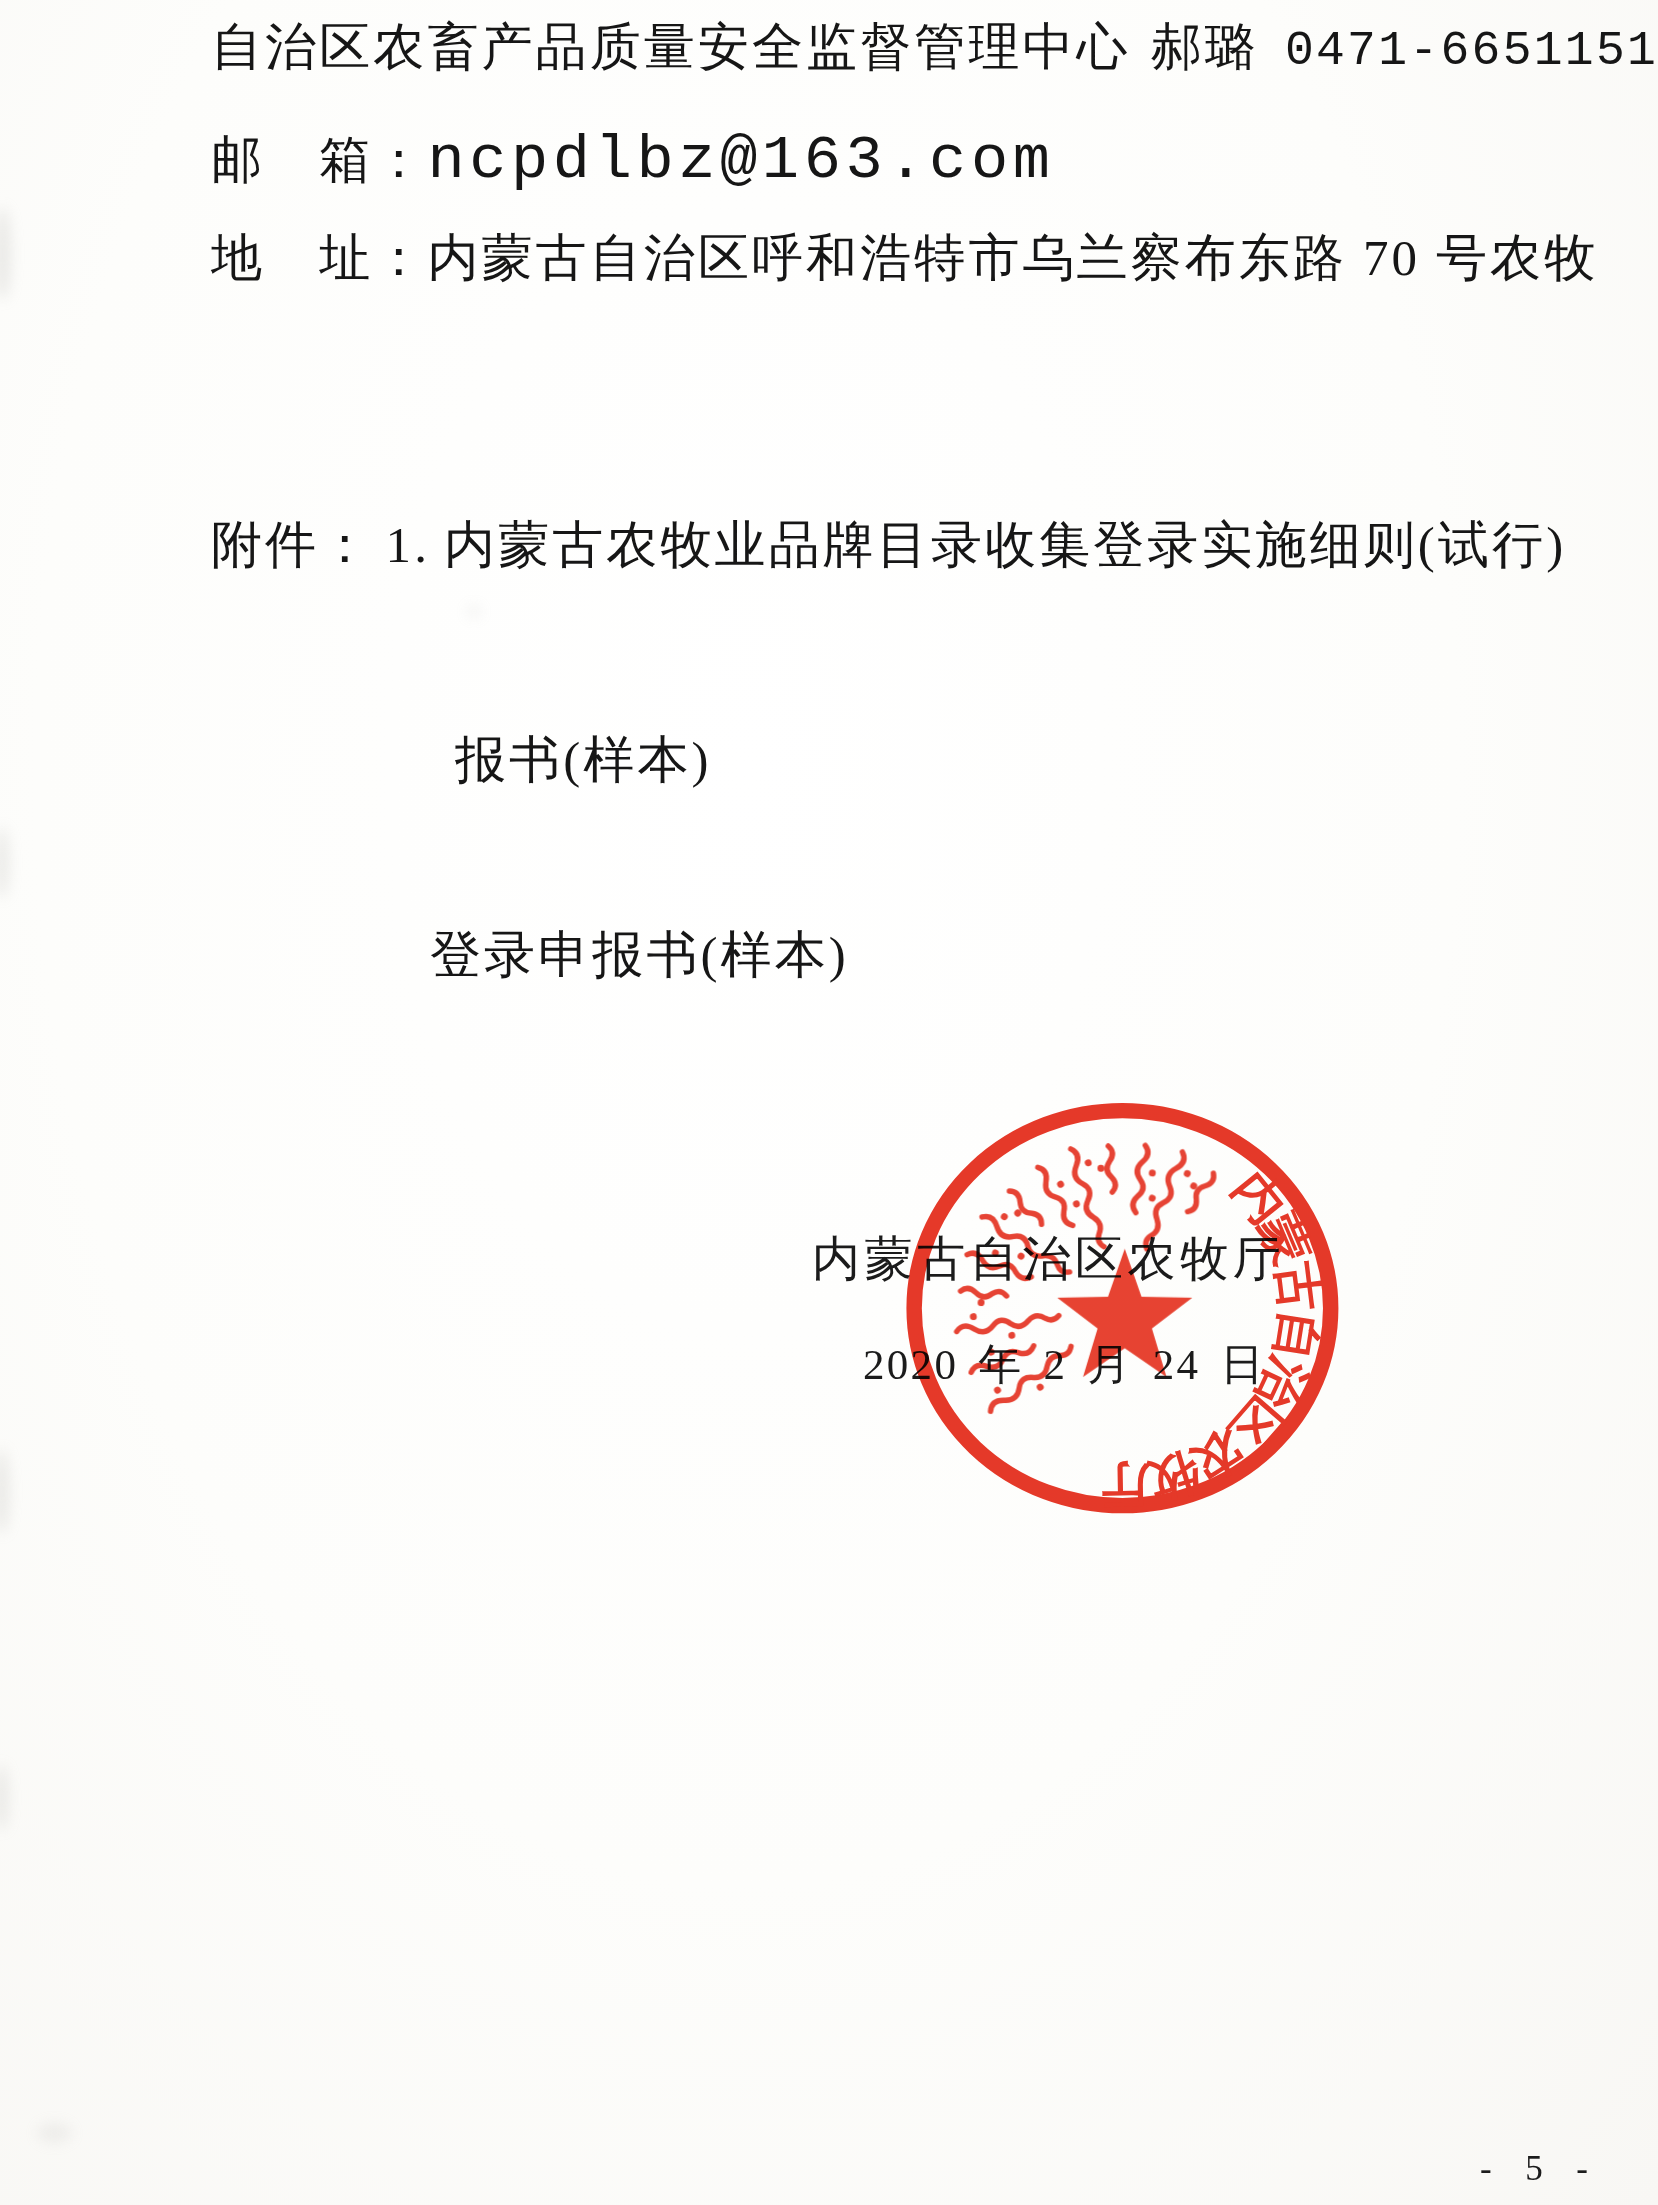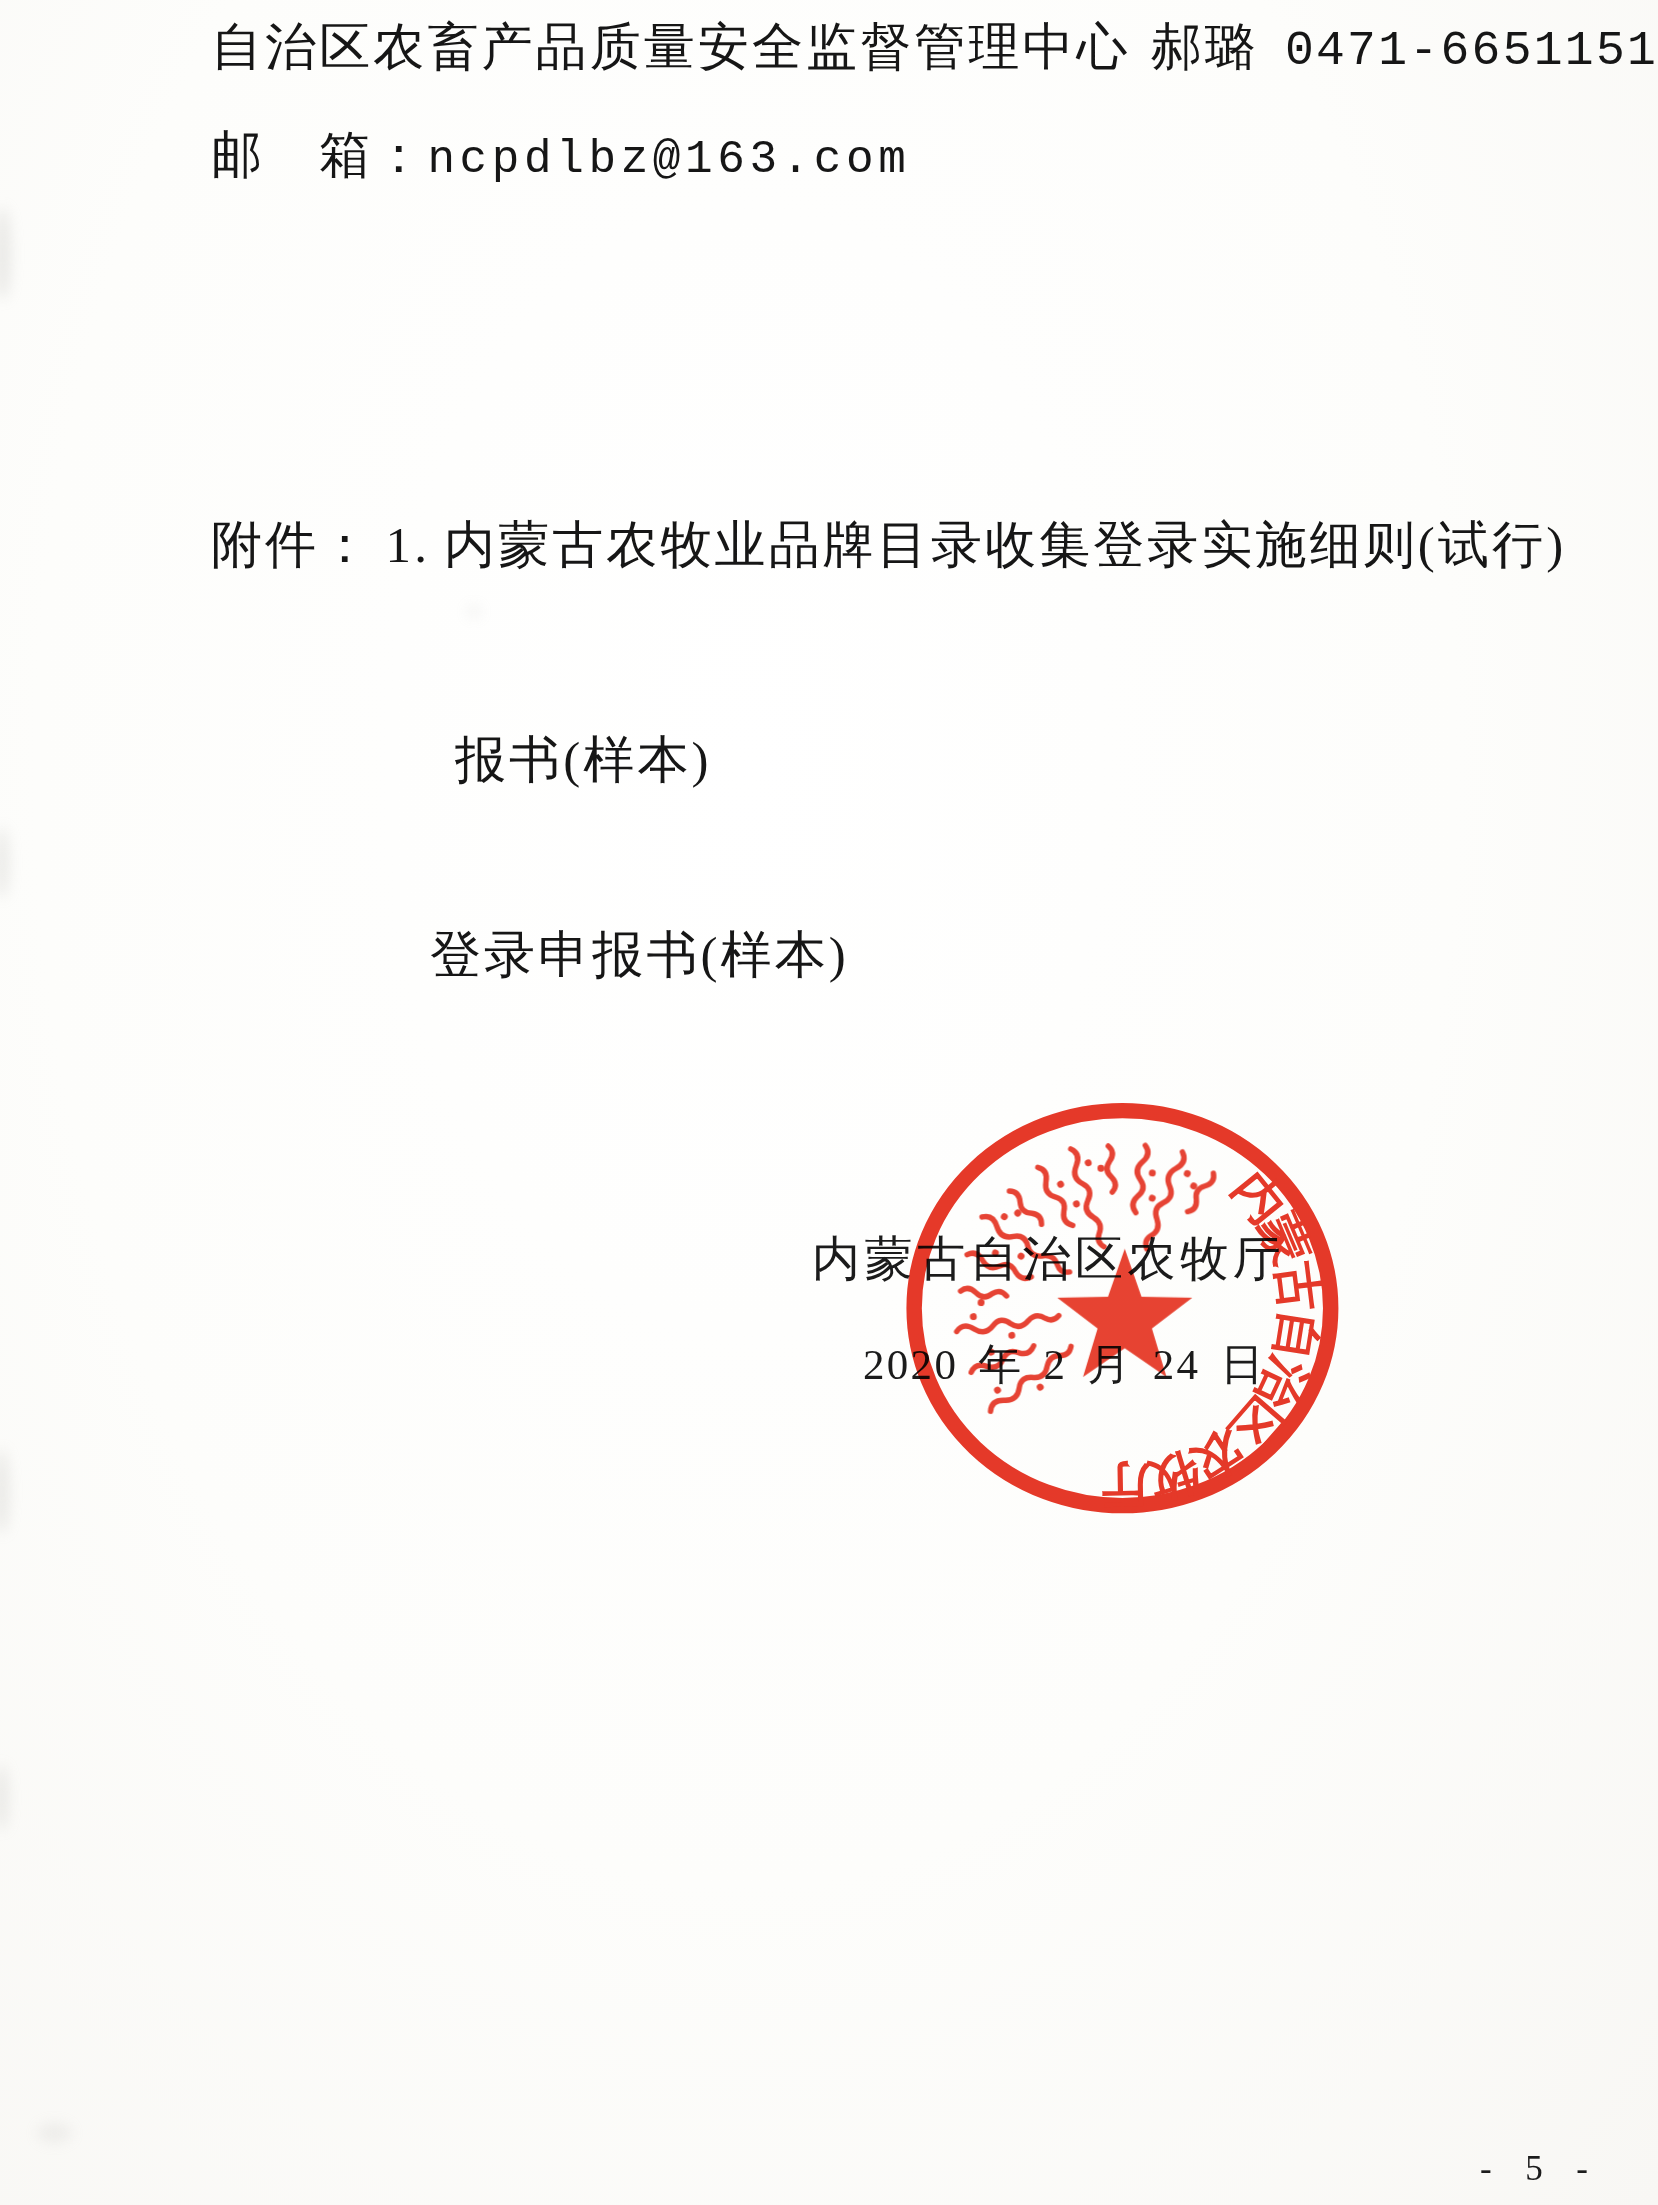--- a/index.html
+++ b/index.html
@@ -15,21 +15,21 @@
   .txt{
     position:absolute;
     white-space:nowrap;
     font-size:51px;
     line-height:1;
     letter-spacing:3.1px;
     color:#161616;
   }
   .mono{
     font-family:"Liberation Mono","DejaVu Sans Mono",monospace;
-    font-size:46px;
+    font-size:62px;
     letter-spacing:4.6px;
   }
   .num{margin-right:14px;}
   .gap-s{margin-left:20px;}
   .gap-m{margin-left:26px;}
   
   .sig{
     position:absolute;
     white-space:nowrap;
     line-height:1;
@@ -79,20 +79,23 @@
   <div class="smudge sm6"></div>
 
   <div class="txt" style="left:211px;top:21.6px;">
     <span>自治区农畜产品质量安全监督管理中心</span><span class="gap-s">郝璐</span><span class="gap-m mono" style="font-size:48px;letter-spacing:2.3px;">0471-6651151</span>
   </div>
 
   <div class="txt" style="left:211px;top:130px;">
     <span>邮　箱：</span><span class="mono">ncpdlbz@163.com</span>
   </div>
 
+  <div class="txt" style="left:211px;top:233px;">
+    <span>地　址：</span><span>内蒙古自治区呼和浩特市乌兰察布东路 70 号农牧</span>
+  </div>
 
   <div class="txt" style="left:211px;top:520px;">
     <span style="margin-right:12.3px;">附件：</span><span class="num">1.</span><span>内蒙古农牧业品牌目录收集登录实施细则(试行)</span>
   </div>
 
   <div class="txt" style="left:430px;top:735px;margin-left:25px;">
     <span>报书(样本)</span>
   </div>
 
   <div class="txt" style="left:430px;top:930px;">

